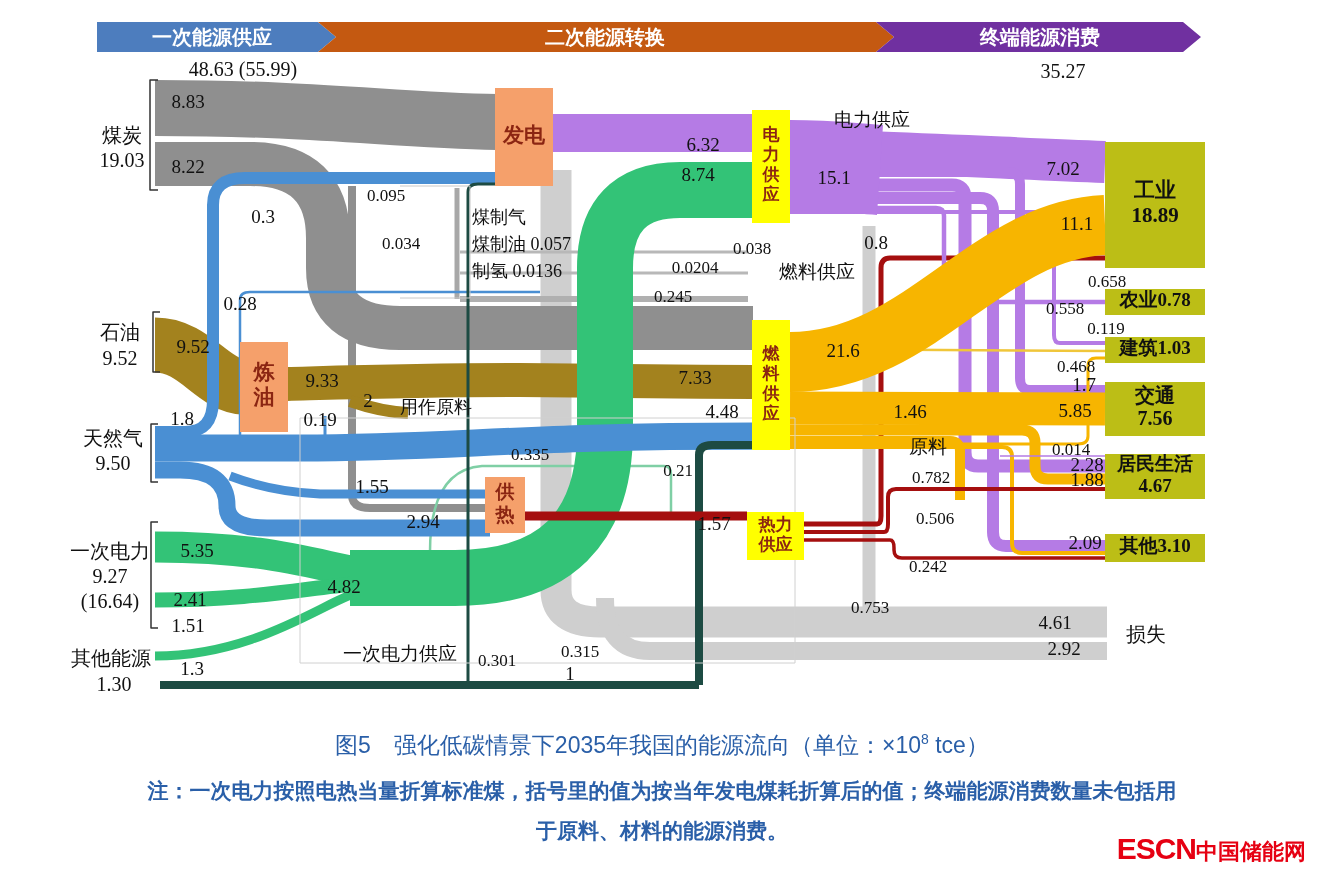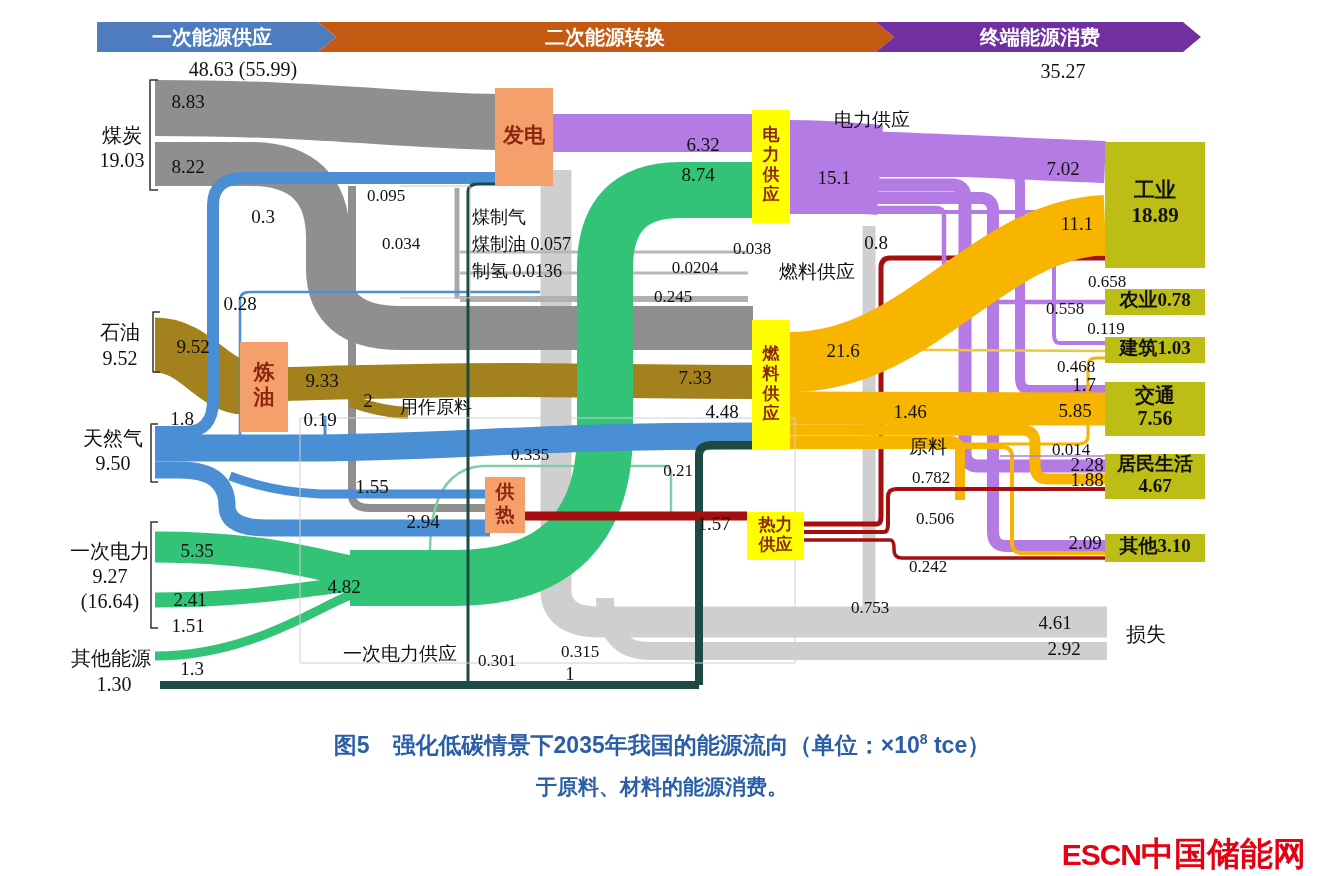--- a/index.html
+++ b/index.html
@@ -1,25 +1,25 @@
 <!DOCTYPE html>
 <html><head>
 <meta charset="utf-8">
 <style>
   html,body{margin:0;padding:0;background:#ffffff;}
   body{width:1324px;height:876px;position:relative;font-family:"Liberation Serif","DejaVu Serif",serif;}
   #stage{position:absolute;left:0;top:0;}
   .caption-wrap{position:absolute;left:0;top:712px;width:1324px;text-align:center;color:#2a5fa8;font-family:"Liberation Sans","DejaVu Sans",sans-serif;}
-  .fig-caption{font-size:23px;font-weight:bold;margin-top:18px;}
+  .fig-caption{font-size:23px;font-weight:normal;margin-top:18px;}
   .fig-caption sup{font-size:14px;}
   .fig-note{font-size:21px;font-weight:bold;margin-top:16px;}
   .fig-note2{font-size:21px;font-weight:bold;margin-top:12px;}
   .logo{position:absolute;right:18px;top:832px;font-family:"Liberation Sans","DejaVu Sans",sans-serif;color:#e60012;white-space:nowrap;}
   .logo .escn{font-size:30px;font-weight:900;letter-spacing:-1px;}
-  .logo .cn{font-size:33px;font-weight:bold;}
+  .logo .cn{font-size:22px;font-weight:bold;}
   text{font-family:"Liberation Serif","DejaVu Serif",serif;}
   .banner-text{font-family:"Liberation Sans","DejaVu Sans",sans-serif;font-weight:bold;fill:#ffffff;font-size:20px;}
 </style>
 </head>
 <body>
 
 <svg id="stage" width="1324" height="712" viewBox="0 0 1324 712">
   <g>
     <polygon points="97,22 318,22 336,37 318,52 97,52" fill="#4d7dbe"></polygon>
     <polygon points="318,22 876,22 894,37 876,52 318,52 336,37" fill="#c45911"></polygon>
@@ -220,18 +220,19 @@
       <text x="1087" y="482" text-anchor="middle" dominant-baseline="middle" font-size="19" fill="#111111">1.88</text>
       <text x="1085" y="545" text-anchor="middle" dominant-baseline="middle" font-size="19" fill="#111111">2.09</text>
       <text x="1055" y="625" text-anchor="middle" dominant-baseline="middle" font-size="19" fill="#111111">4.61</text>
       <text x="1064" y="651" text-anchor="middle" dominant-baseline="middle" font-size="19" fill="#111111">2.92</text>
       <text x="1146" y="636" text-anchor="middle" dominant-baseline="middle" font-size="20" fill="#111111">损失</text>
     </g>
 </svg>
 
 <div class="caption-wrap">
   <div class="fig-caption"><span>图5　强化低碳情景下2035年我国的能源流向（单位：×10</span><sup>8</sup><span> tce）</span></div>
+  <div class="fig-note">注：一次电力按照电热当量折算标准煤，括号里的值为按当年发电煤耗折算后的值；终端能源消费数量未包括用</div>
   <div class="fig-note2">于原料、材料的能源消费。</div>
 </div>
 
 <div class="logo">
   <span class="escn">ESCN</span><span class="cn">中国储能网</span>
 </div>
 
 </body></html>

